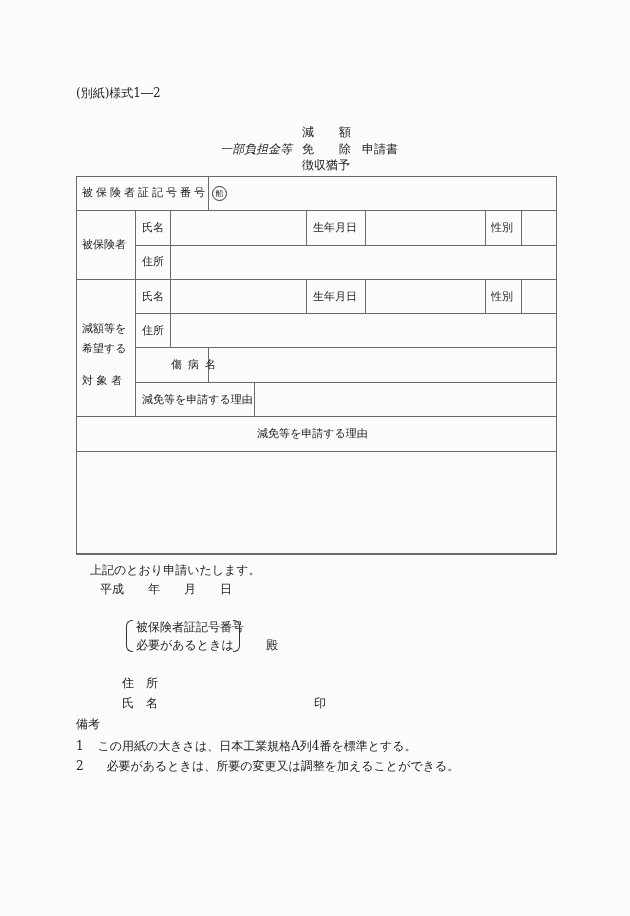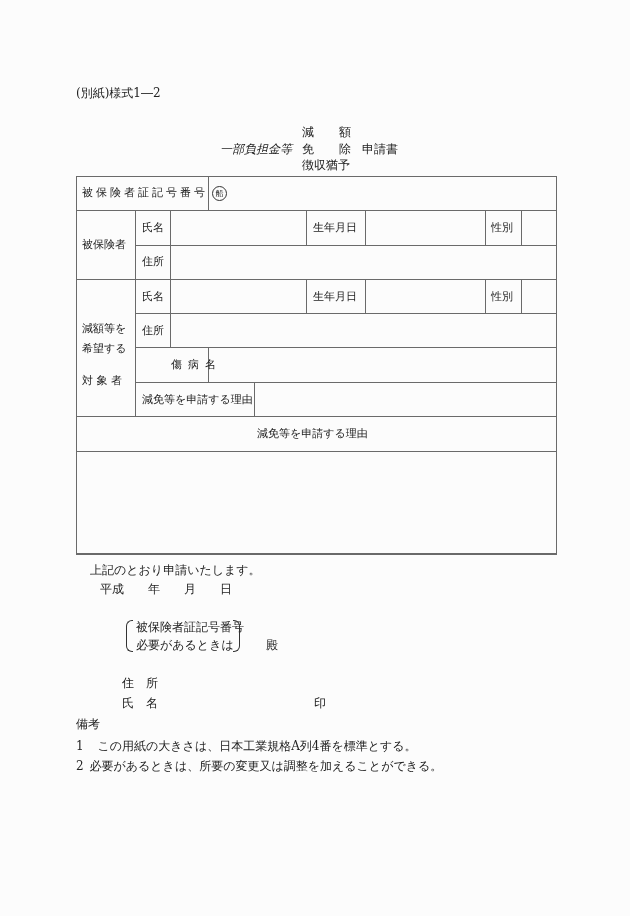--- a/index.html
+++ b/index.html
@@ -132,14 +132,14 @@
 <div class="abs" style="left:170px;top:692px;width:140px;height:18px;"></div>
 <span class="abs" style="left:314px;top:695px;">印</span>
 
 <div class="abs" style="left:76px;top:716px;">備考</div>
 <div class="abs" style="left:76px;top:738px;">
   <span>1</span>
   <span style="margin-left:10px;">この用紙の大きさは、日本工業規格A列4番を標準とする。</span>
 </div>
 <div class="abs" style="left:76px;top:758px;">
   <span>2</span>
-  <span style="margin-left:2px;">必要があるときは、所要の変更又は調整を加えることができる。</span>
+  <span style="margin-left:19px;">必要があるときは、所要の変更又は調整を加えることができる。</span>
 </div>
 
 </body></html>

